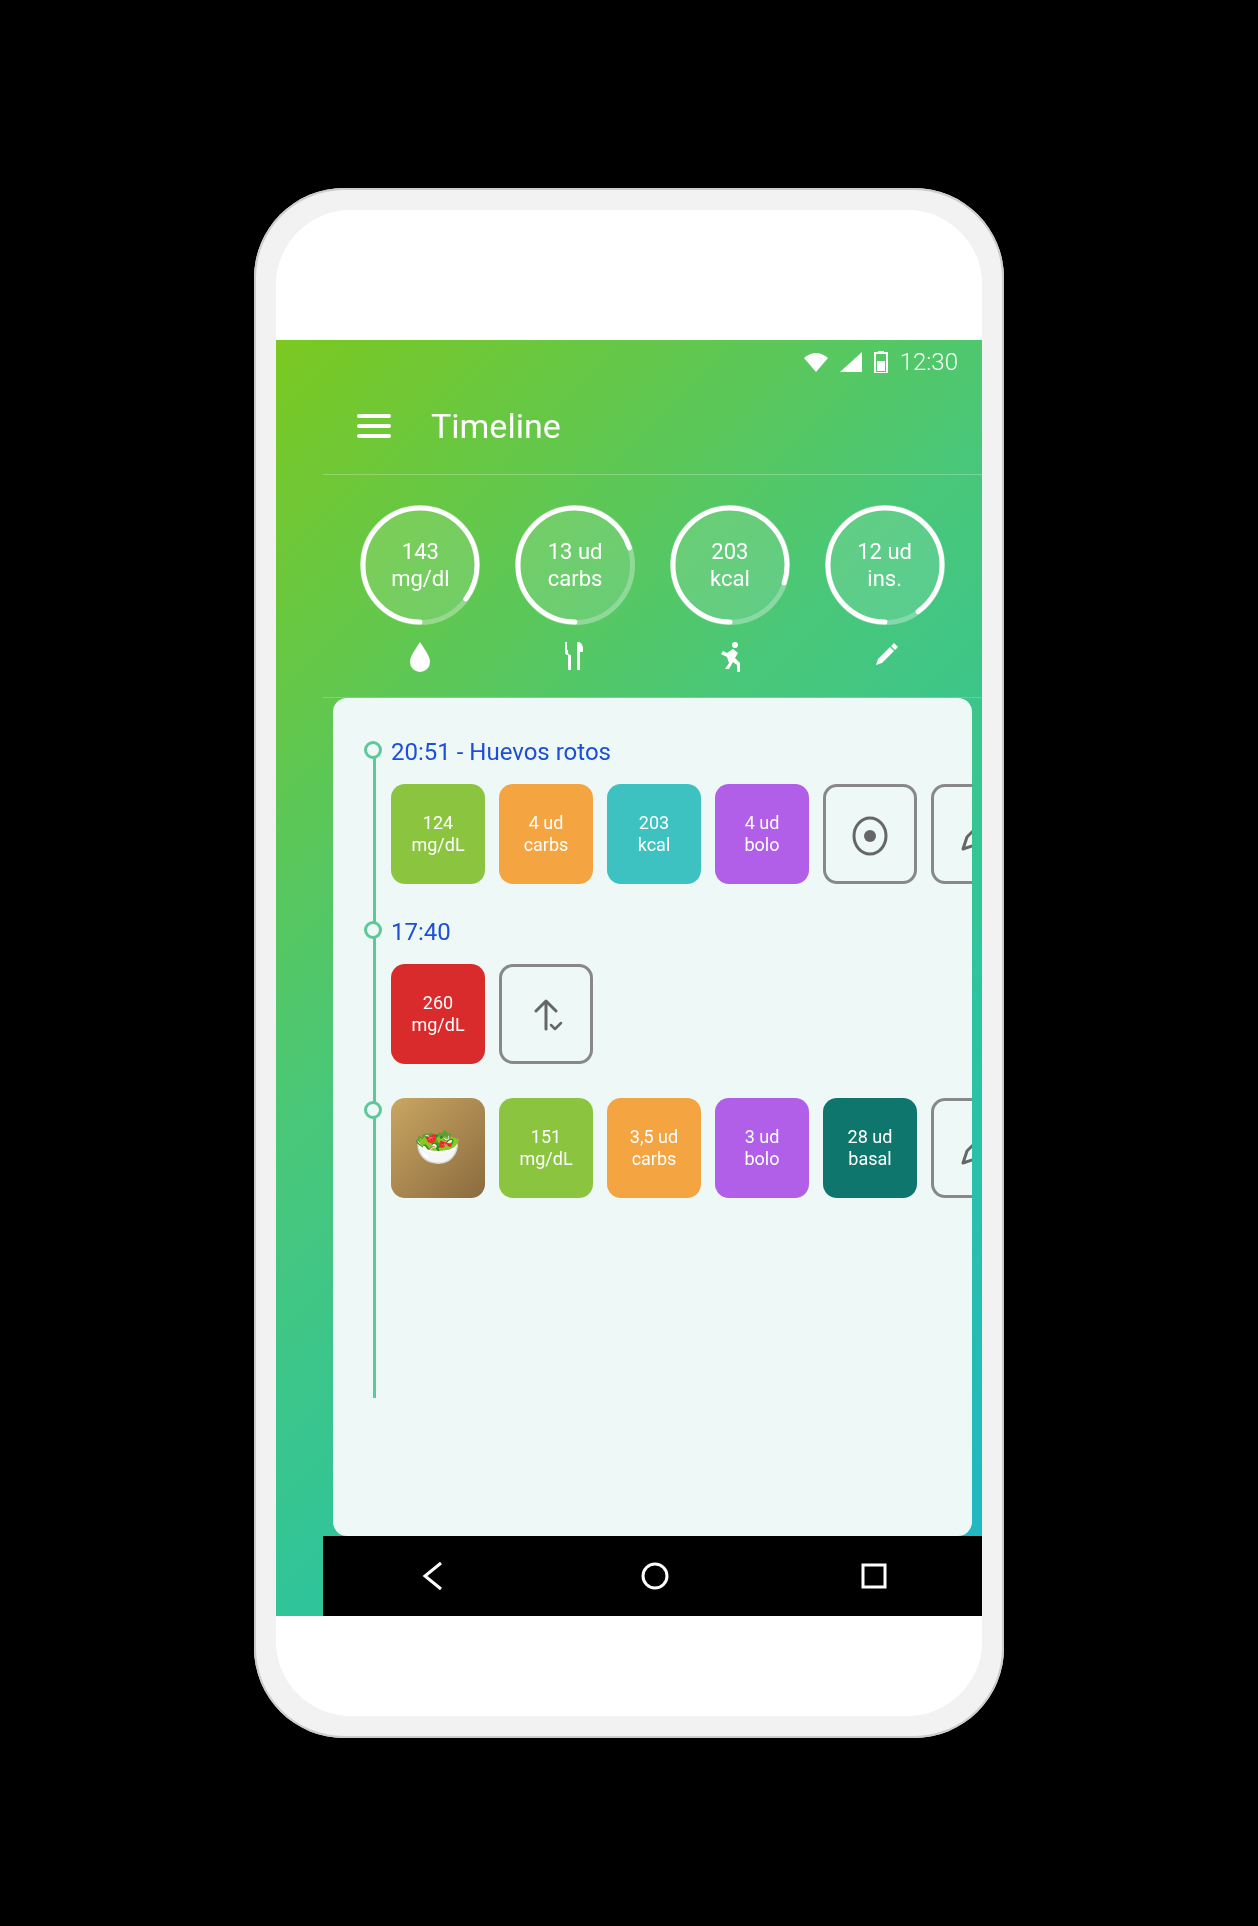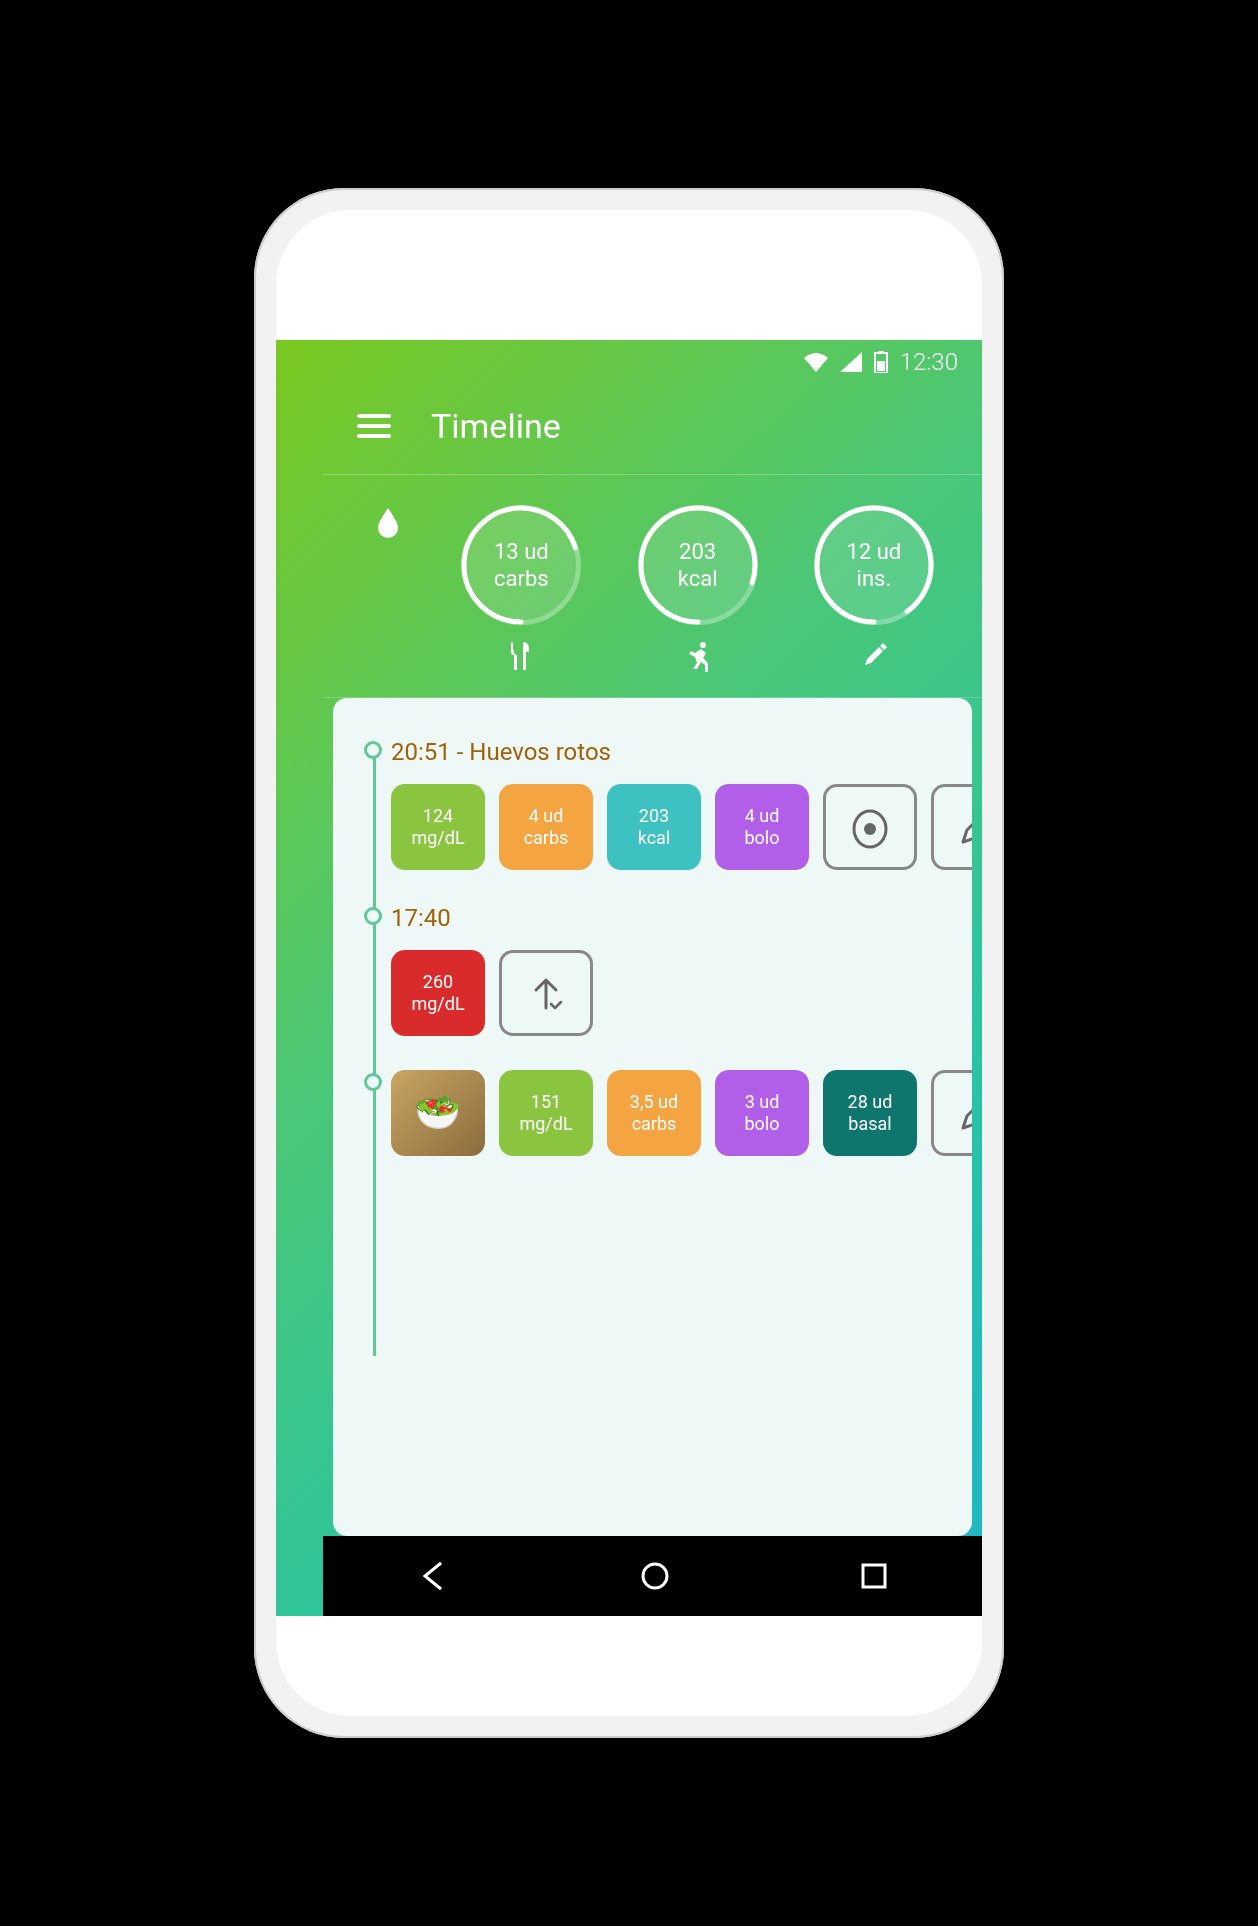--- a/index.html
+++ b/index.html
@@ -103,24 +103,24 @@
   content:"";
   position:absolute;
   left:10px; top:10px; bottom:-200px;
   width:3px; background:#5fc79a;
 }
 .entry { position:relative; margin-bottom: 34px;}
 .entry-dot {
   position:absolute; left:-27px; top:3px;
   width:18px; height:18px; border:3px solid #5fc79a; background:#eef8f7; border-radius:50%;
 }
-.entry-title { font-size:24px; color:#a16207; margin-bottom:18px;}
+.entry-title { font-size:24px; color:#1d4ed8; margin-bottom:18px;}
 .chips { display:flex; gap:14px; }
 .chip {
-  width:94px; height:86px; border-radius:14px;
+  width:94px; height:100px; border-radius:14px;
   display:flex; flex-direction:column; align-items:center; justify-content:center;
   color:#fff; font-size:18px; line-height:1.25; text-align:center;
   flex-shrink:0;
 }
 .chip.green { background:#8bc540;}
 .chip.orange { background:#f5a442;}
 .chip.teal { background:#3dc1c1;}
 .chip.purple { background:#b15ee8;}
 .chip.violet { background:#0f766e;}
 .chip.red { background:#d92b2b;}
@@ -164,20 +164,27 @@
         <div class="hamburger">
             <span></span>
             <span></span>
             <span></span>
           </div>
         <div class="title">Timeline</div>
       </div>
 
       <div class="stats-row" id="stats-row">
           <div class="stat">
+       <div class="ring">
+         <svg class="arc" width="120" height="120" viewBox="0 0 120 120">
+                <circle cx="60" cy="60" r="57" fill="none" stroke="#fff" stroke-width="5" stroke-dasharray="358.1415625092364" stroke-dashoffset="53.72123437638547" transform="rotate(90 60 60)" stroke-linecap="round"></circle>
+              </svg>
+         <span>143</span>
+         <span>mg/dl</span>
+       </div>
        <div class="stat-icon">
               <svg width="34" height="34" viewBox="0 0 34 34" fill="#fff">
                 <path d="M17 3 C10 14 7 18 7 23 a10 10 0 0 0 20 0 C27 18 24 14 17 3 Z"></path>
               </svg>
             </div>
      </div>
           <div class="stat">
        <div class="ring">
          <svg class="arc" width="120" height="120" viewBox="0 0 120 120">
                 <circle cx="60" cy="60" r="57" fill="none" stroke="#fff" stroke-width="5" stroke-dasharray="358.1415625092364" stroke-dashoffset="107.44246875277094" transform="rotate(90 60 60)" stroke-linecap="round"></circle>

